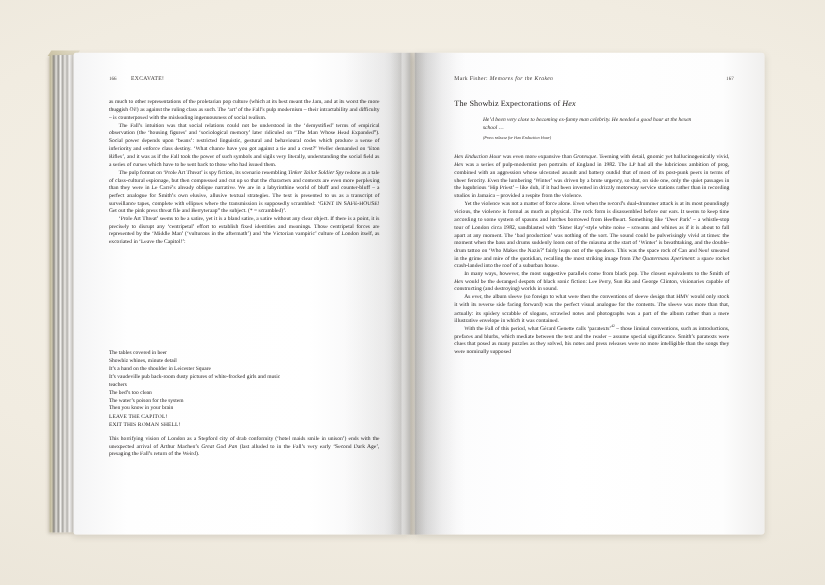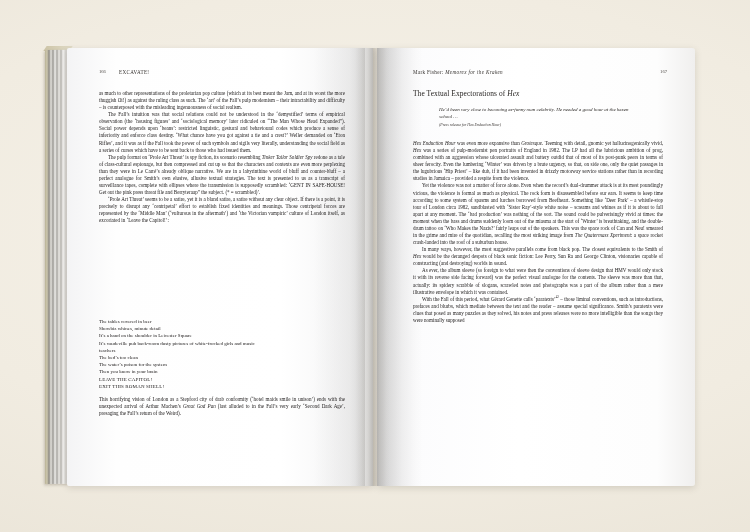--- a/index.html
+++ b/index.html
@@ -267,21 +267,21 @@
     <div class="page page-right">
 
       <div class="running-head rh-right">
         <span>Mark Fisher:</span>
         <span class="em">Memorex for the Kraken</span>
       </div>
 
       <div class="folio folio-right">167</div>
 
       <div class="chapter-title">
-        <span>The Textual Expectorations of </span><span class="em">Hex</span>
+        <span>The Showbiz Expectorations of </span><span class="em">Hex</span>
       </div>
 
       <div class="epigraph">
         <div>He’d been very close to becoming ex-funny man celebrity. He needed a good hour at the hexen school …</div>
         <div class="epigraph-src">(Press release for Hex Enduction Hour)</div>
       </div>
 
       <div class="body body-right">
         <p><em>Hex Enduction Hour</em> was even more expansive than <em>Grotesque</em>. Teeming with detail, gnomic yet hallucinogenically vivid, <em>Hex</em> was a series of pulp-modernist pen portraits of England in 1982. The LP had all the lubricious ambition of prog, combined with an aggression whose ulcerated assault and battery outdid that of most of its post-punk peers in terms of sheer ferocity. Even the lumbering ‘Winter’ was driven by a brute urgency, so that, on side one, only the quiet passages in the lugubrious ‘Hip Priest’ – like dub, if it had been invented in drizzly motorway service stations rather than in recording studios in Jamaica – provided a respite from the violence.</p>
         <p class="ind">Yet the violence was not a matter of force alone. Even when the record’s dual-drummer attack is at its most poundingly vicious, the violence is formal as much as physical. The rock form is disassembled before our ears. It seems to keep time according to some system of spasms and lurches borrowed from Beefheart. Something like ‘Deer Park’ – a whistle-stop tour of London circa 1982, sandblasted with ‘Sister Ray’-style white noise – screams and whines as if it is about to fall apart at any moment. The ‘bad production’ was nothing of the sort. The sound could be pulverisingly vivid at times: the moment when the bass and drums suddenly loom out of the miasma at the start of ‘Winter’ is breathtaking, and the double-drum tattoo on ‘Who Makes the Nazis?’ fairly leaps out of the speakers. This was the space rock of Can and Neu! smeared in the grime and mire of the quotidian, recalling the most striking image from <em>The Quatermass Xperiment</em>: a space rocket crash-landed into the roof of a suburban house.</p>

